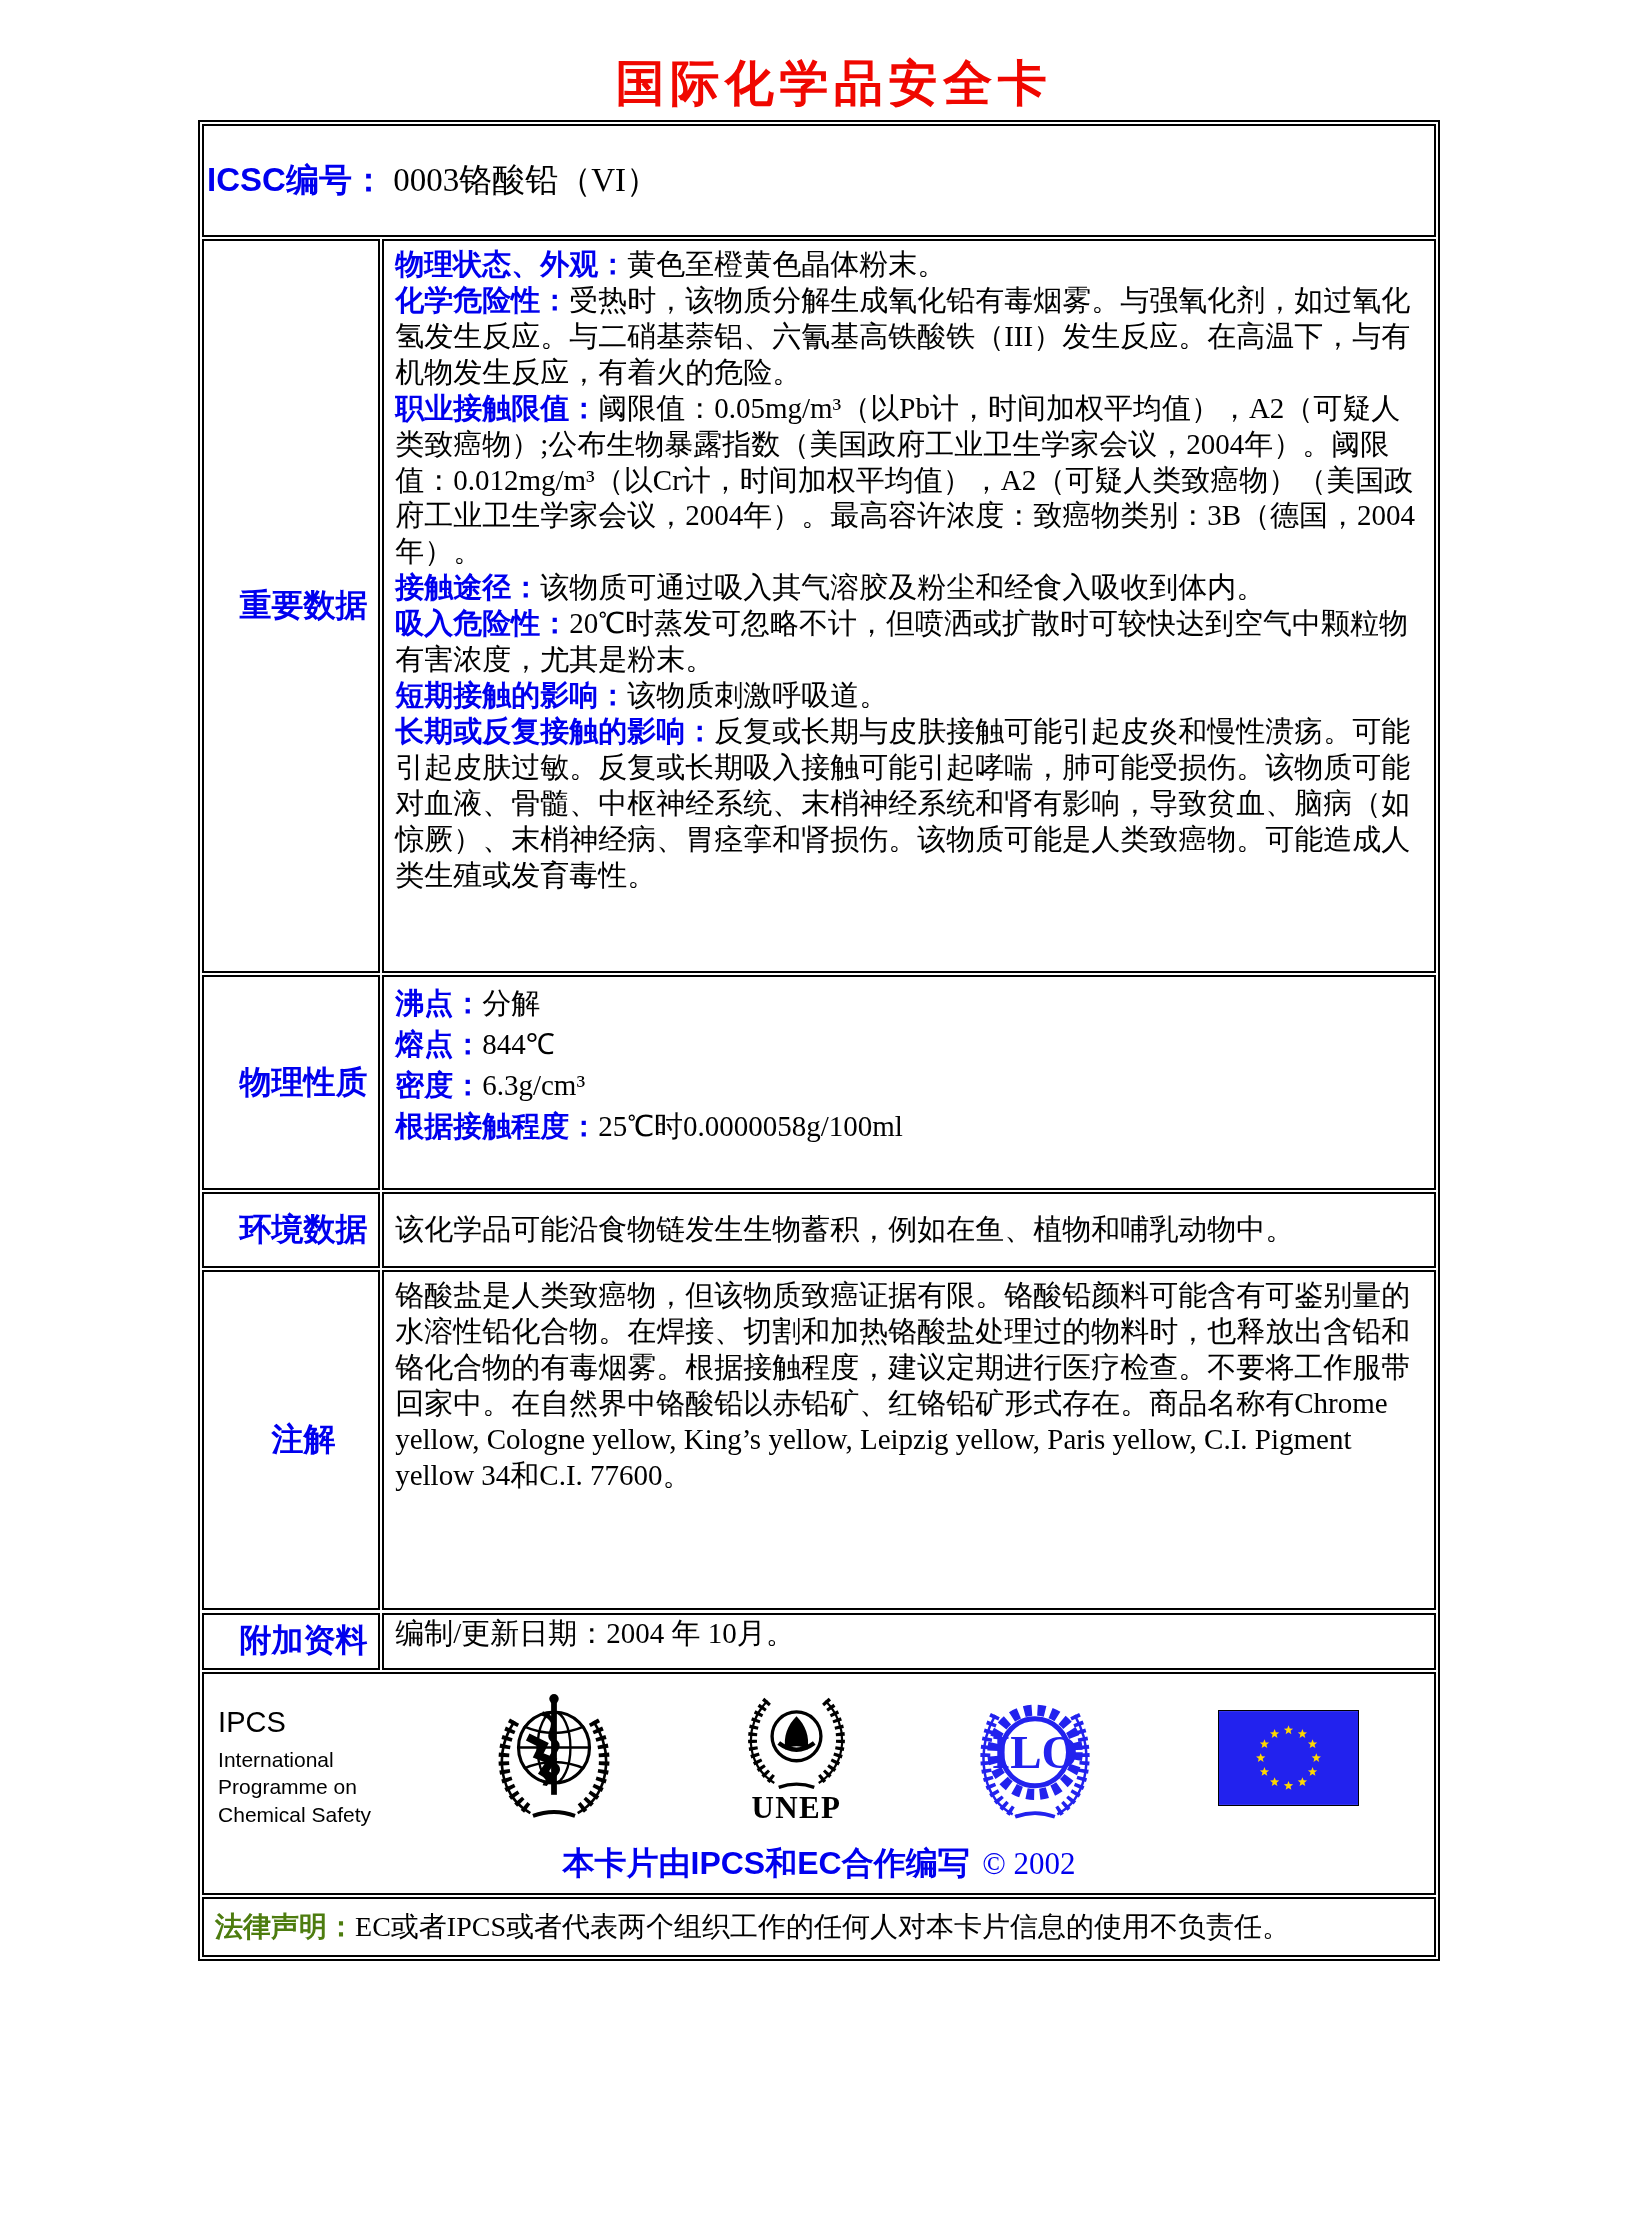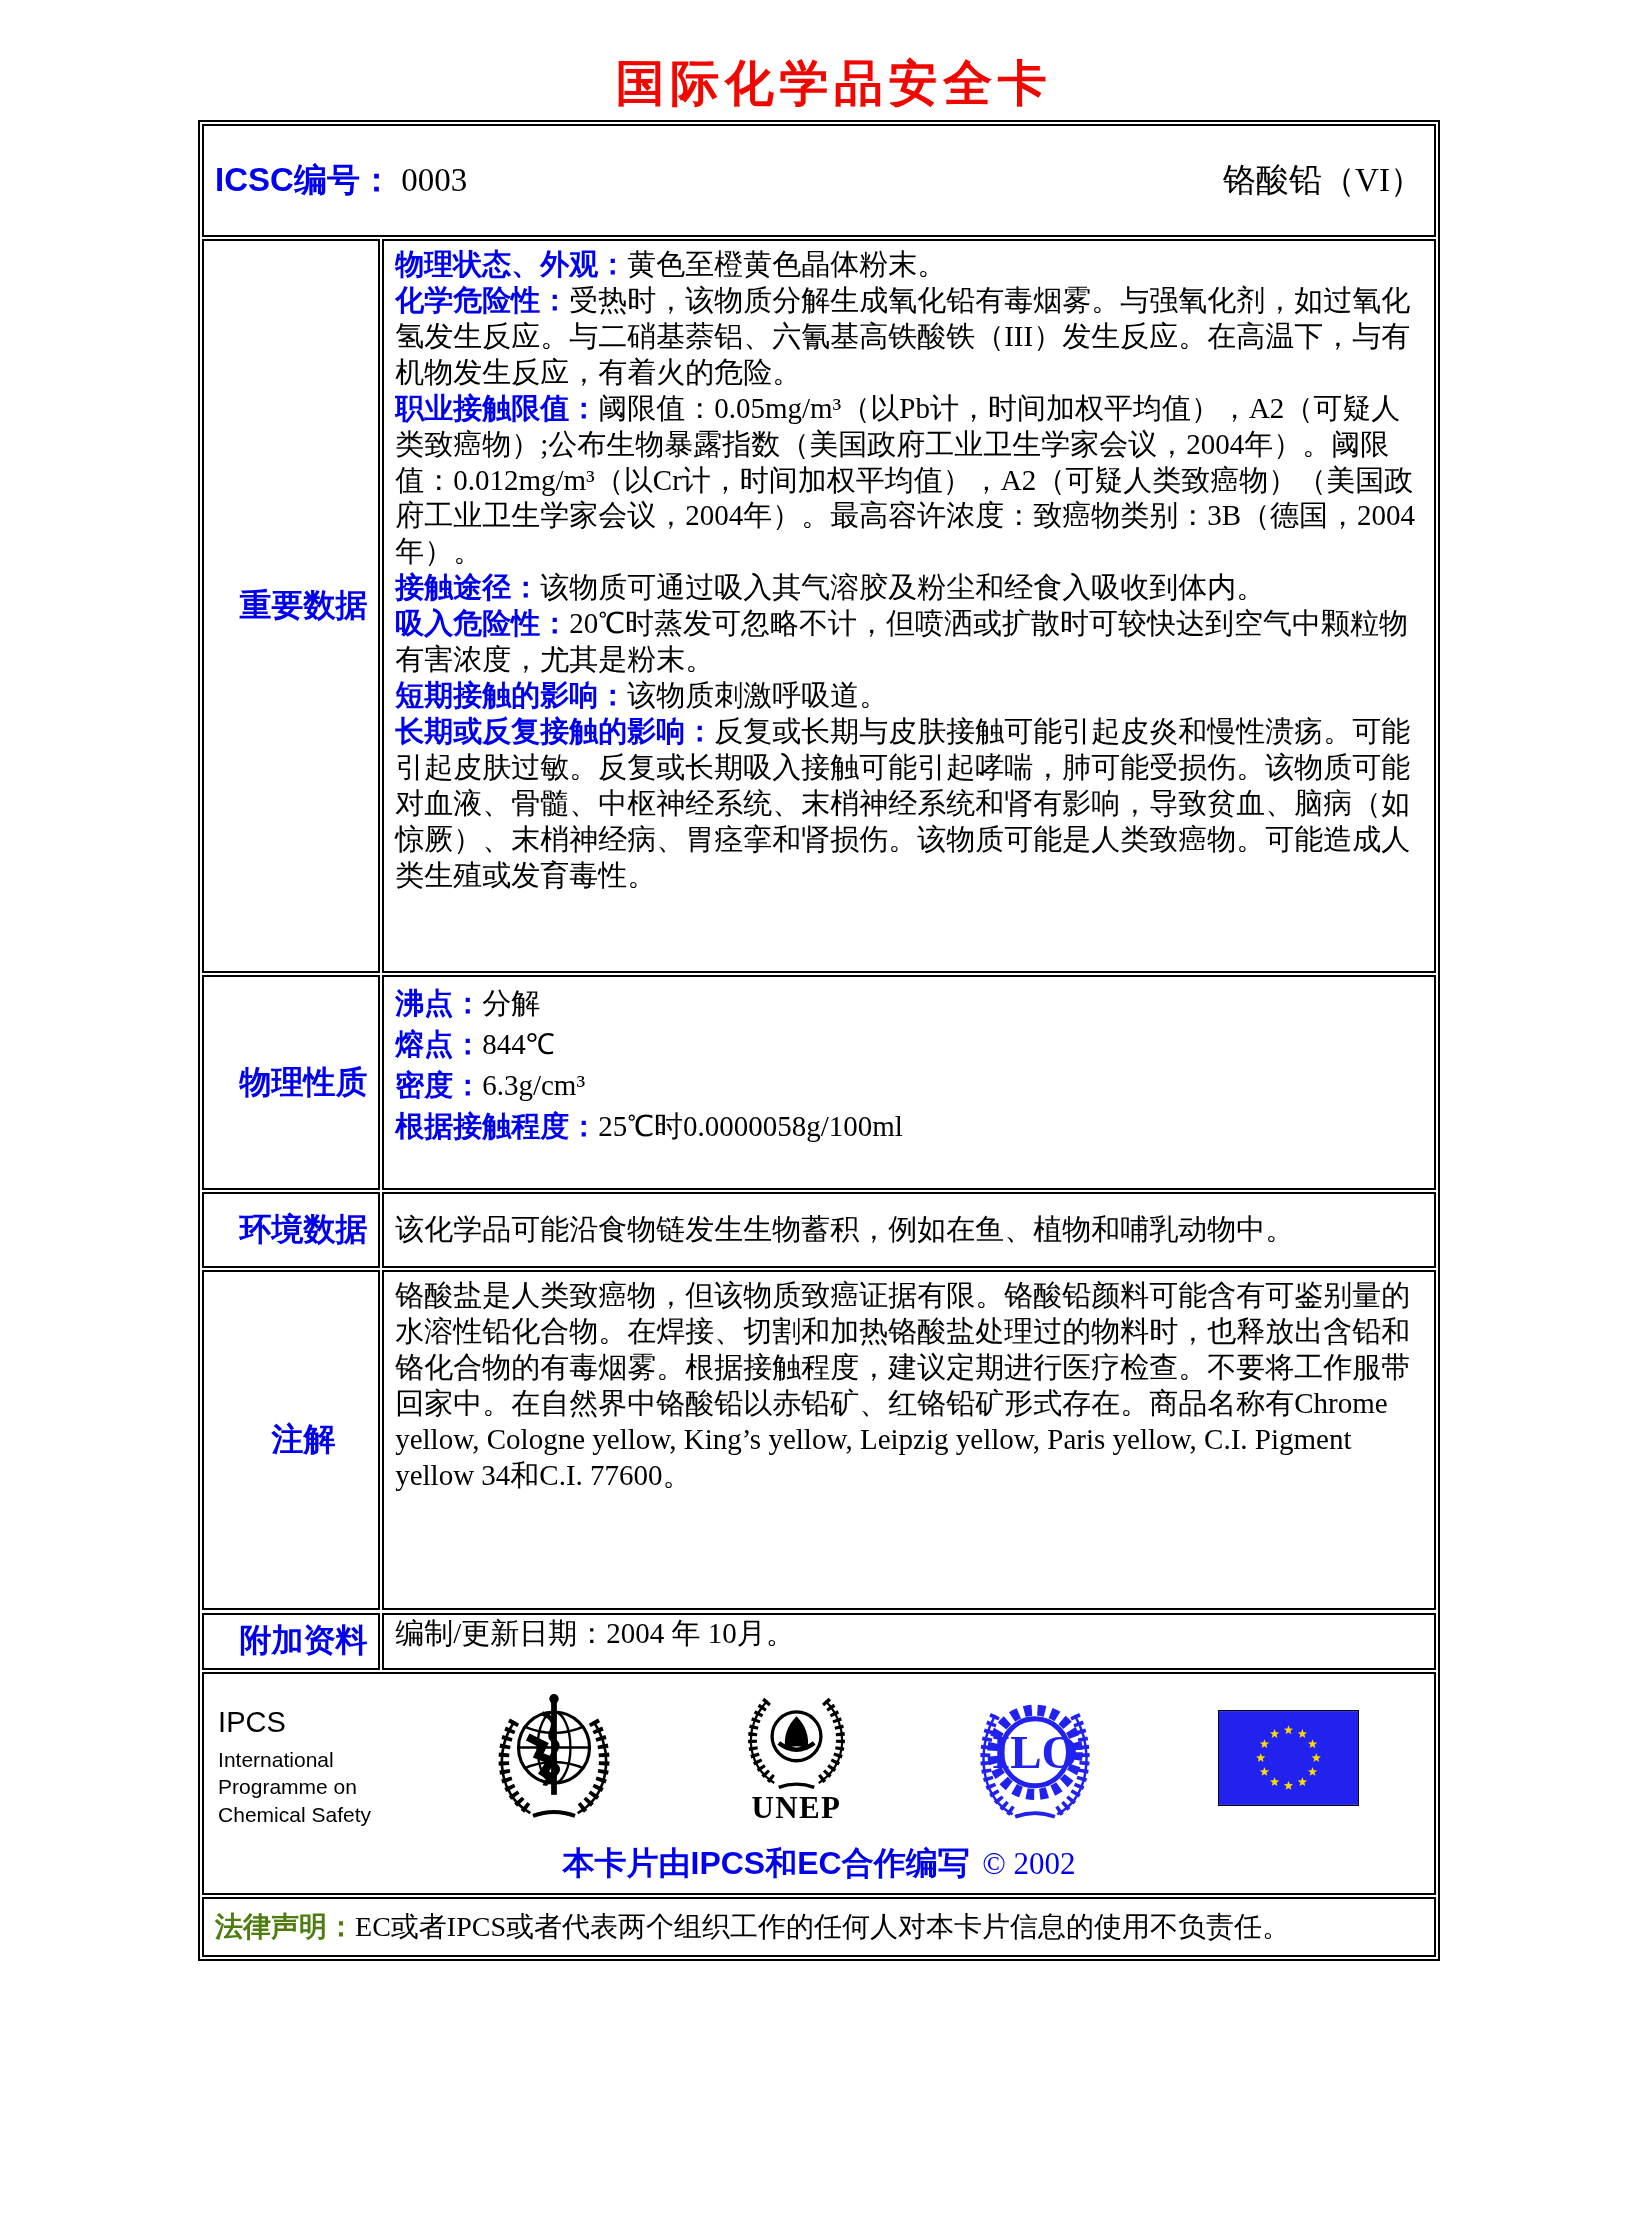--- a/index.html
+++ b/index.html
@@ -19,22 +19,22 @@
   .label-cell{
     flex:0 0 178px;display:flex;align-items:center;justify-content:center;
     color:#0000ee;font-family:"Liberation Sans",sans-serif;font-weight:bold;
     font-size:32px;text-align:center;padding-left:25px;
   }
   .content-cell{flex:1;padding:5.6px 11px;font-size:29px;line-height:1.24;}
   .content-cell p{margin:0;}
   .plabel{color:#0000ee;font-family:"Liberation Sans",sans-serif;font-weight:bold;}
   
   .hdr{min-height:113px;}
-  .hdr .cell{flex:1;display:flex;align-items:center;justify-content:space-between;
-    padding:0 11px;font-size:33px;}
+  .hdr .cell{flex:1;display:flex;align-items:center;
+    padding:0 3px;font-size:33px;}
   .hdr-left .plabel{font-size:33px;}
   
   .r-important .content-cell{min-height:734px;}
   .r-physical .content-cell{min-height:215px;line-height:1.42;}
   .r-env .content-cell{min-height:76px;display:flex;align-items:center;}
   .r-notes .content-cell{min-height:340px;}
   .r-add .content-cell{min-height:42px;display:flex;align-items:center;padding-top:1.4px;padding-bottom:16px;}
   
   .footer-cell{flex:1;padding:12.5px 14px 7px 14px;min-height:193px;display:flex;flex-direction:column;}
   .footer-top{display:flex;align-items:flex-start;}

